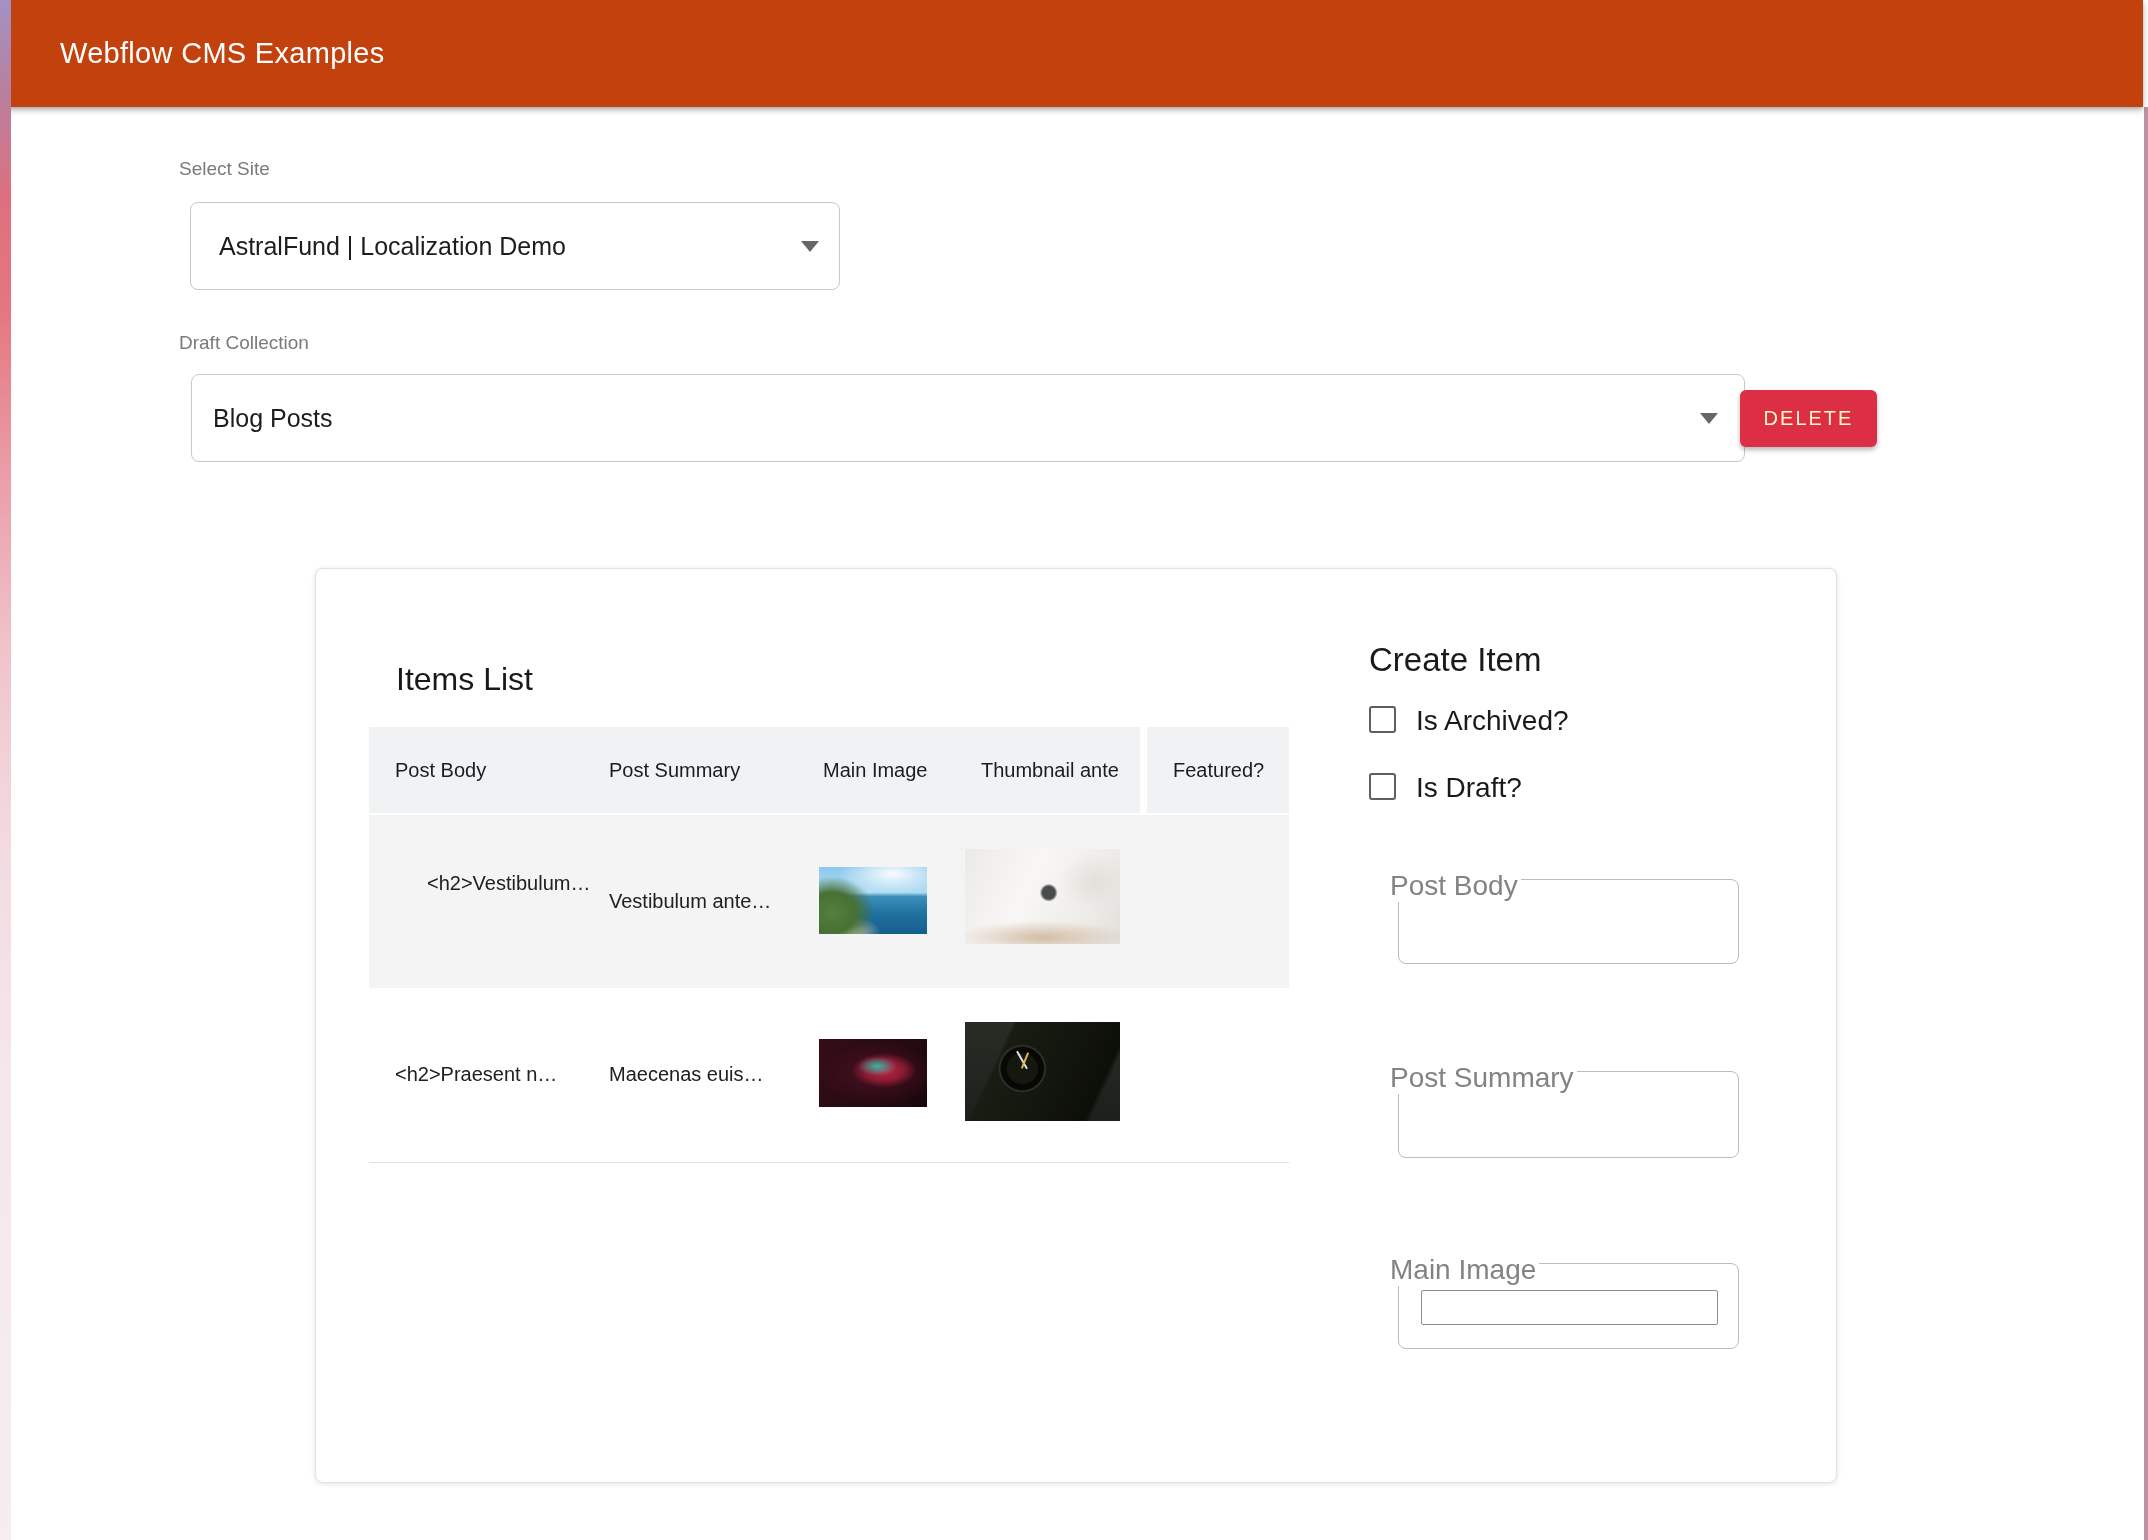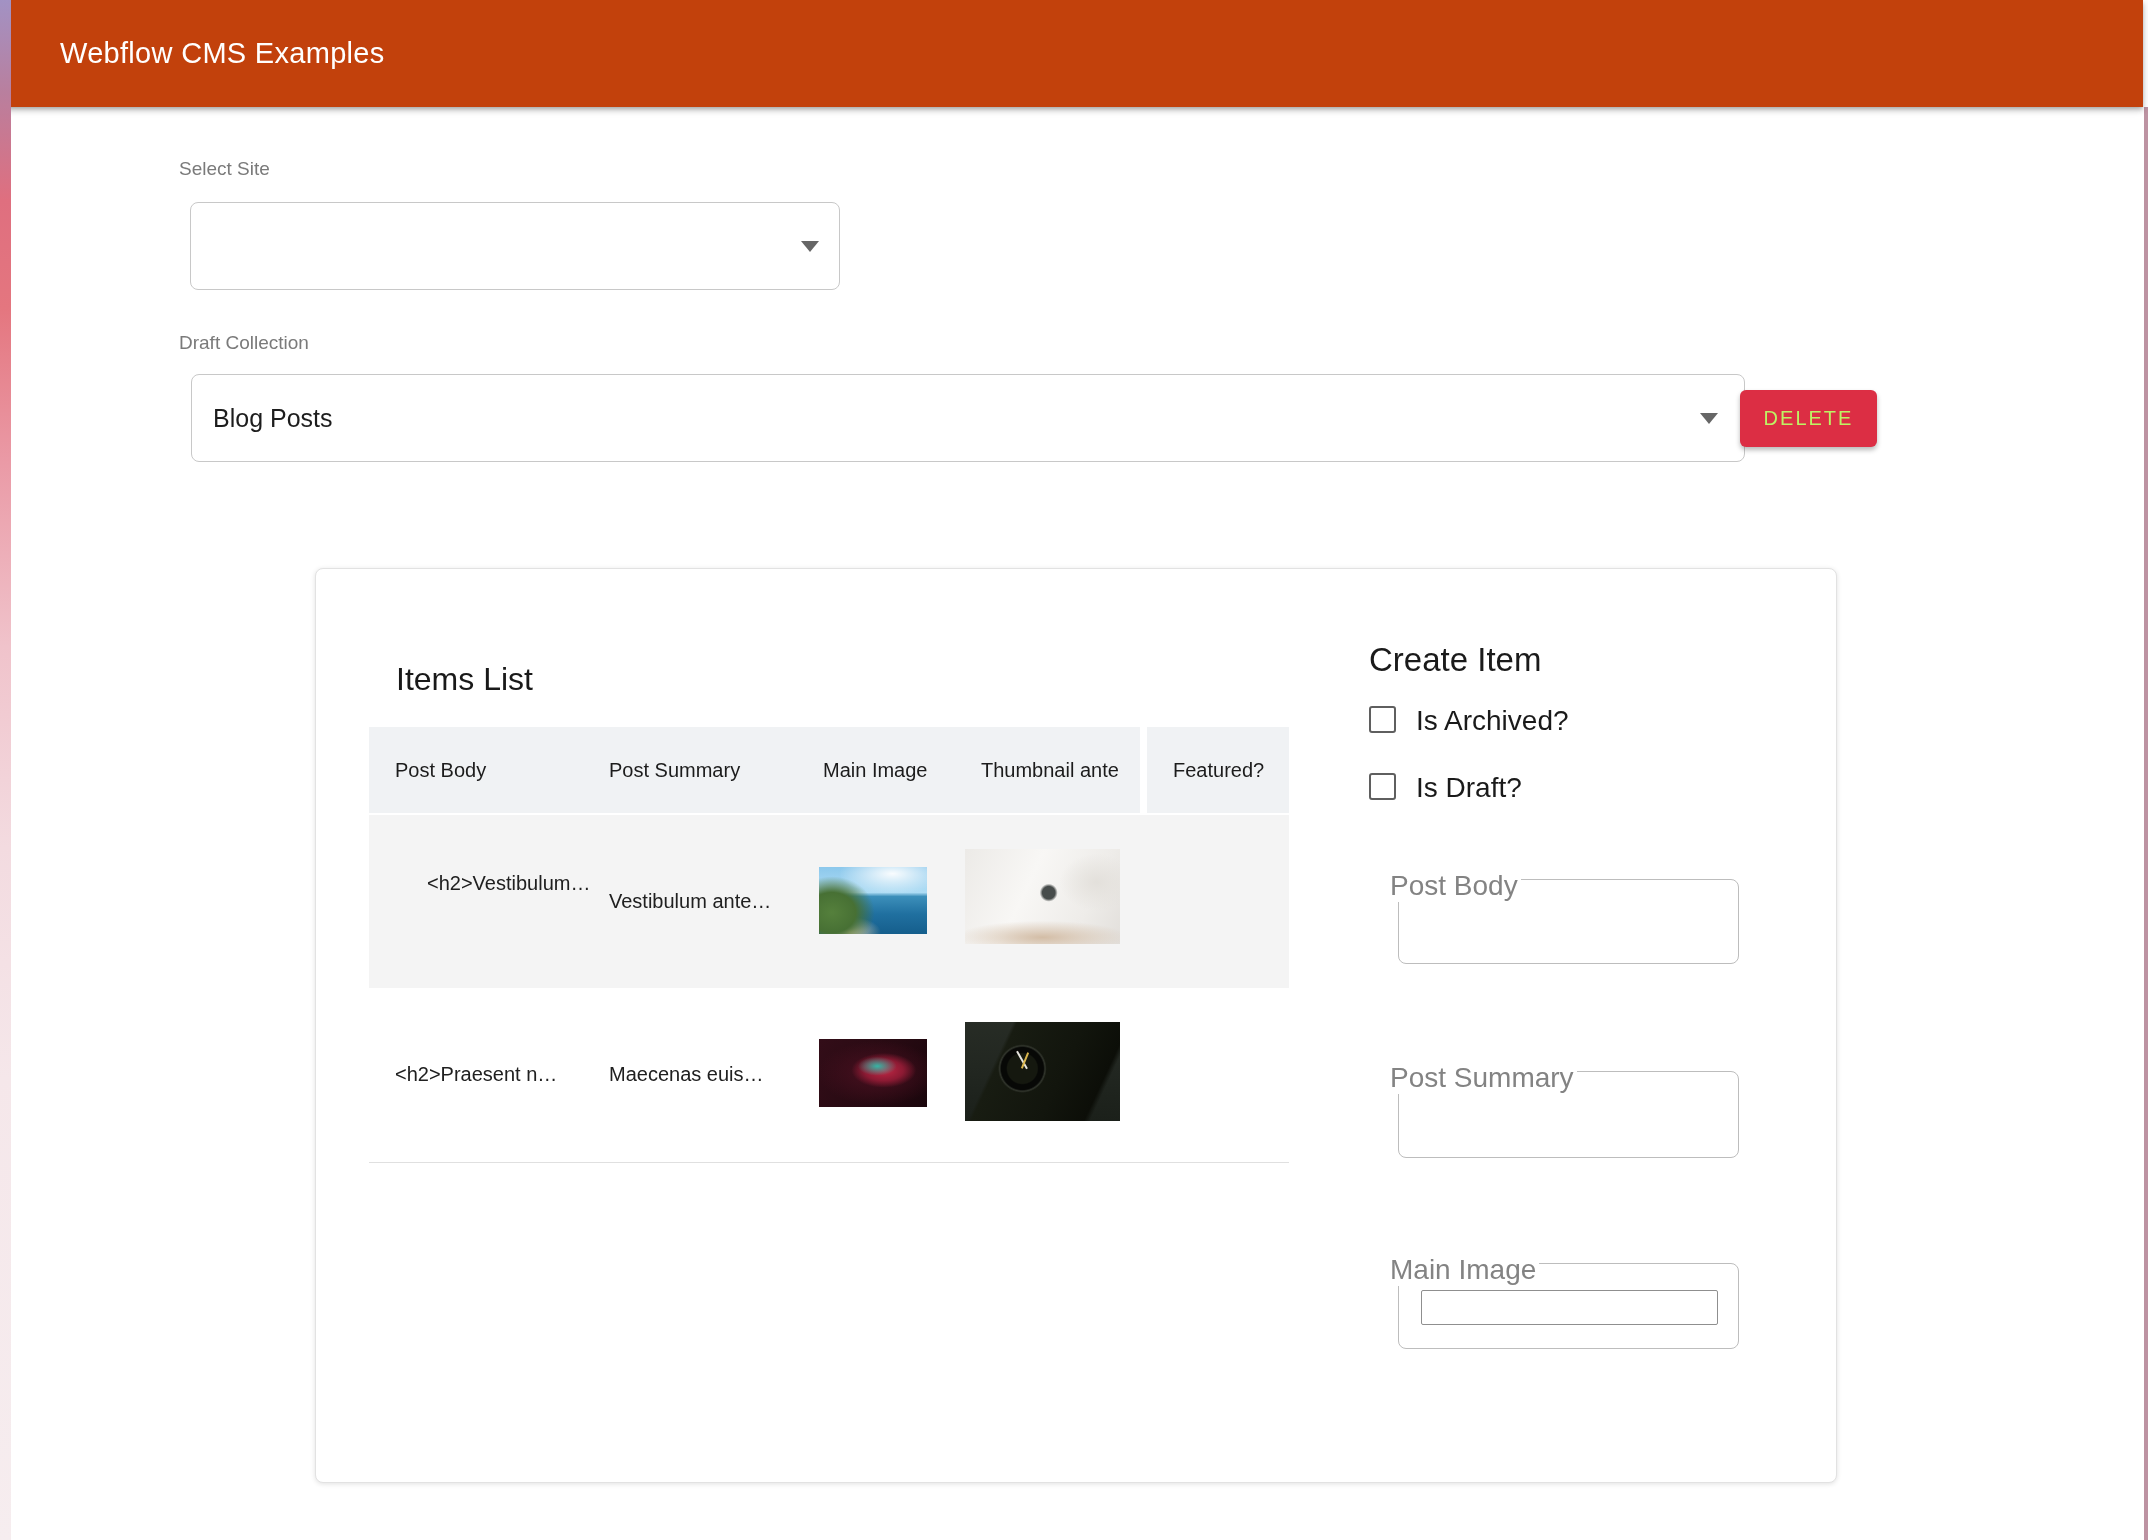--- a/index.html
+++ b/index.html
@@ -17,21 +17,21 @@
   .appbar-title{left:54px;top:0;height:107px;line-height:107px;color:#ffffff;font-size:29px;letter-spacing:.3px;}
 
   
   .sm-label{font-size:19px;color:#7a7a7a;}
   .selectbox{background:#fff;border:1px solid #c8c8c8;border-radius:8px;cursor:pointer;}
   .select-value{font-size:25px;color:#1d1d1d;position:absolute;top:0;bottom:0;display:flex;align-items:center;}
   .caret{position:absolute;top:50%;margin-top:-5px;width:0;height:0;
     border-left:9px solid transparent;border-right:9px solid transparent;border-top:11px solid #666;}
 
   .delete-btn{left:1740px;top:390px;width:137px;height:57px;background:#dc2e44;border:none;border-radius:6px;
-    color:#bef264;font-size:20px;letter-spacing:2px;font-weight:500;font-family:inherit;cursor:pointer;
+    color:#fef9c3;font-size:20px;letter-spacing:2px;font-weight:500;font-family:inherit;cursor:pointer;
     box-shadow:0 3px 5px rgba(0,0,0,.28);display:flex;align-items:center;justify-content:center;}
 
   
   .card{left:315px;top:568px;width:1522px;height:915px;background:#fff;border:1px solid #e2e2e2;border-radius:8px;
     box-shadow:0 1px 5px rgba(0,0,0,.12);}
   .items-title{left:80px;top:92px;font-size:32px;color:#191919;}
 
   .thead{top:158px;height:86px;background:#f0f2f4;}
   .thead-main{left:53px;width:771px;}
   .thead-feat{left:831px;width:142px;}
@@ -84,20 +84,21 @@
 
 <div class="abs strip-left"></div>
 <div class="abs strip-right"></div>
 
 <header class="abs appbar">
   <div class="abs appbar-title">Webflow CMS Examples</div>
 </header>
 
 <div class="abs sm-label" style="left:179px;top:158px;">Select Site</div>
 <div class="abs selectbox" style="left:190px;top:202px;width:650px;height:88px;" role="button">
+  <span class="select-value" style="left:28px;">AstralFund | Localization Demo</span>
   <span class="caret" style="right:20px;"></span>
 </div>
 
 <div class="abs sm-label" style="left:179px;top:332px;">Draft Collection</div>
 <div class="abs selectbox" style="left:191px;top:374px;width:1554px;height:88px;" role="button">
   <span class="select-value" style="left:21px;">Blog Posts</span>
   <span class="caret" style="right:26px;"></span>
 </div>
 
 <button class="abs delete-btn">

